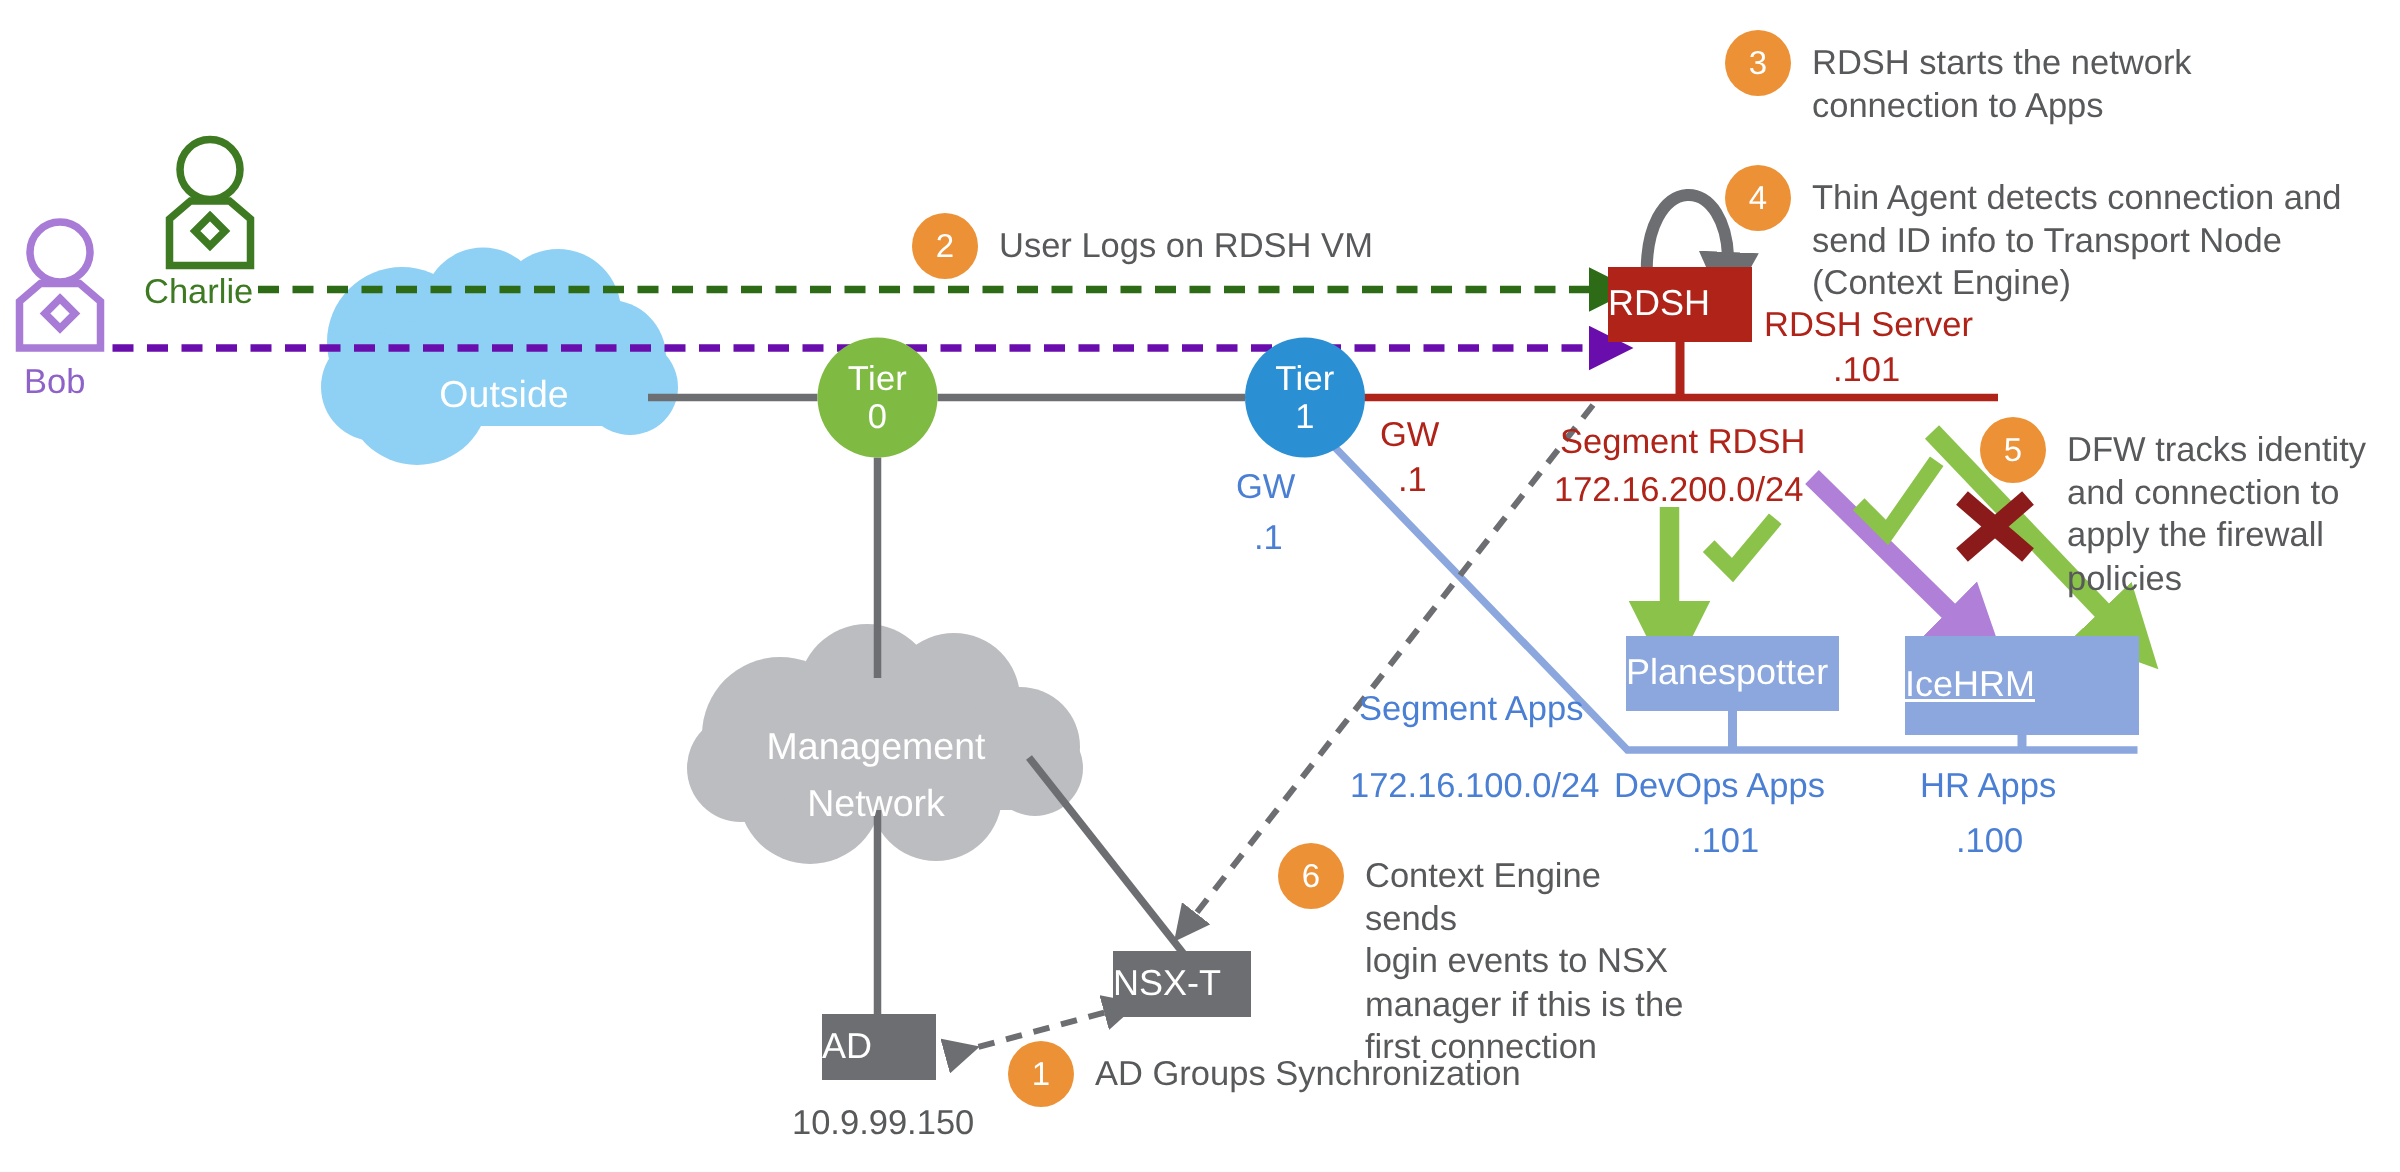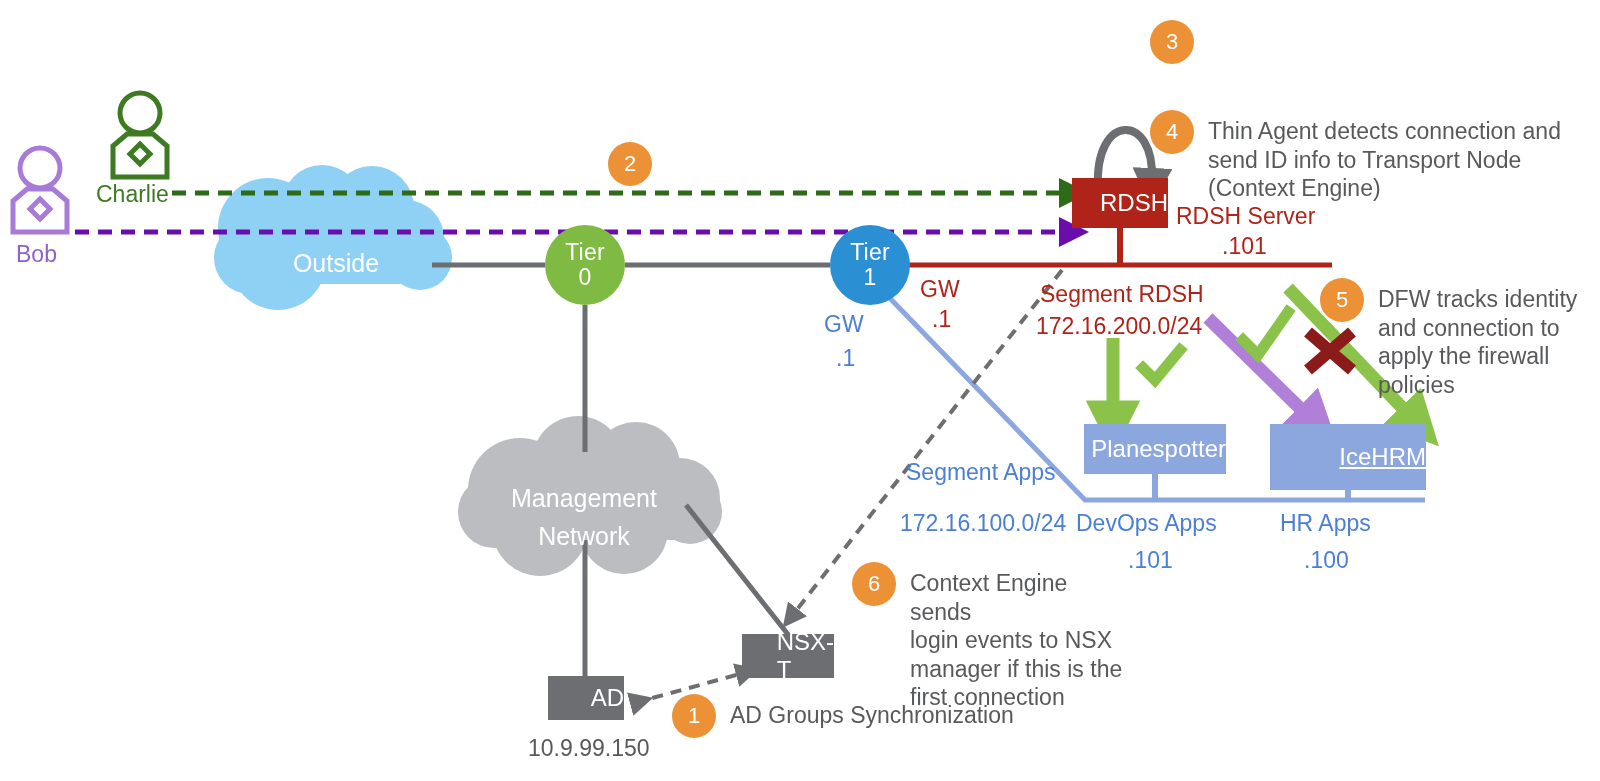--- a/index.html
+++ b/index.html
@@ -39,21 +39,21 @@
     align-items: center;
     justify-content: center;
     color: #ffffff;
     font-size: 23px;
     line-height: 1.08;
     letter-spacing: .2px;
   }
   .box-node {
     display: flex;
     align-items: center;
-    justify-content: flex-end;
+    justify-content: flex-start;
     color: #ffffff;
     font-size: 24px;
   }
   .tier0 { background: #7fba42; }
   .tier1 { background: #2b8fd4; }
   .rdsh-box { background: #b02318; }
   .app-box { background: #8ba7de; }
   .gray-box { background: #6d6e71; }
 
   .label {
@@ -246,42 +246,45 @@
   </div>
   <div class="label blue" style="left:1076px; top:509px;">DevOps Apps</div>
   <div class="label blue" style="left:1128px; top:546px;">.101</div>
 
   <div class="node box-node app-box" style="left:1270px; top:424px; width:156px; height:66px;text-decoration:underline;">
     <span>IceHRM</span>
   </div>
   <div class="label blue" style="left:1280px; top:509px;">HR Apps</div>
   <div class="label blue" style="left:1304px; top:546px;text-align:right;">.100</div>
 
-  <div class="node box-node gray-box" style="left:742px; top:634px; width:92px; height:44px;padding-left:44px;">
+  <div class="node box-node gray-box" style="left:742px; top:634px; width:92px; height:44px;">
     <span>NSX-T</span>
   </div>
 
   <div class="node box-node gray-box" style="left:548px; top:676px; width:76px; height:44px;">
     <span>AD</span>
   </div>
   <div class="label gray" style="left:528px; top:734px;">10.9.99.150</div>
 
   <div class="step" style="left:1150px; top:20px; width:420px;">
     <div class="step-badge">3</div>
+    <div class="step-text">RDSH starts the network
+connection to Apps</div>
   </div>
 
   <div class="step" style="left:1150px; top:110px; width:440px;">
     <div class="step-badge">4</div>
     <div class="step-text">Thin Agent detects connection and
 send ID info to Transport Node
 (Context Engine)</div>
   </div>
 
   <div class="step" style="left:608px; top:142px; width:340px;">
     <div class="step-badge">2</div>
+    <div class="step-text">User Logs on RDSH VM</div>
   </div>
 
   <div class="step" style="left:1320px; top:278px; width:270px;">
     <div class="step-badge">5</div>
     <div class="step-text">DFW tracks identity
 and connection to
 apply the firewall
 policies</div>
   </div>
 

